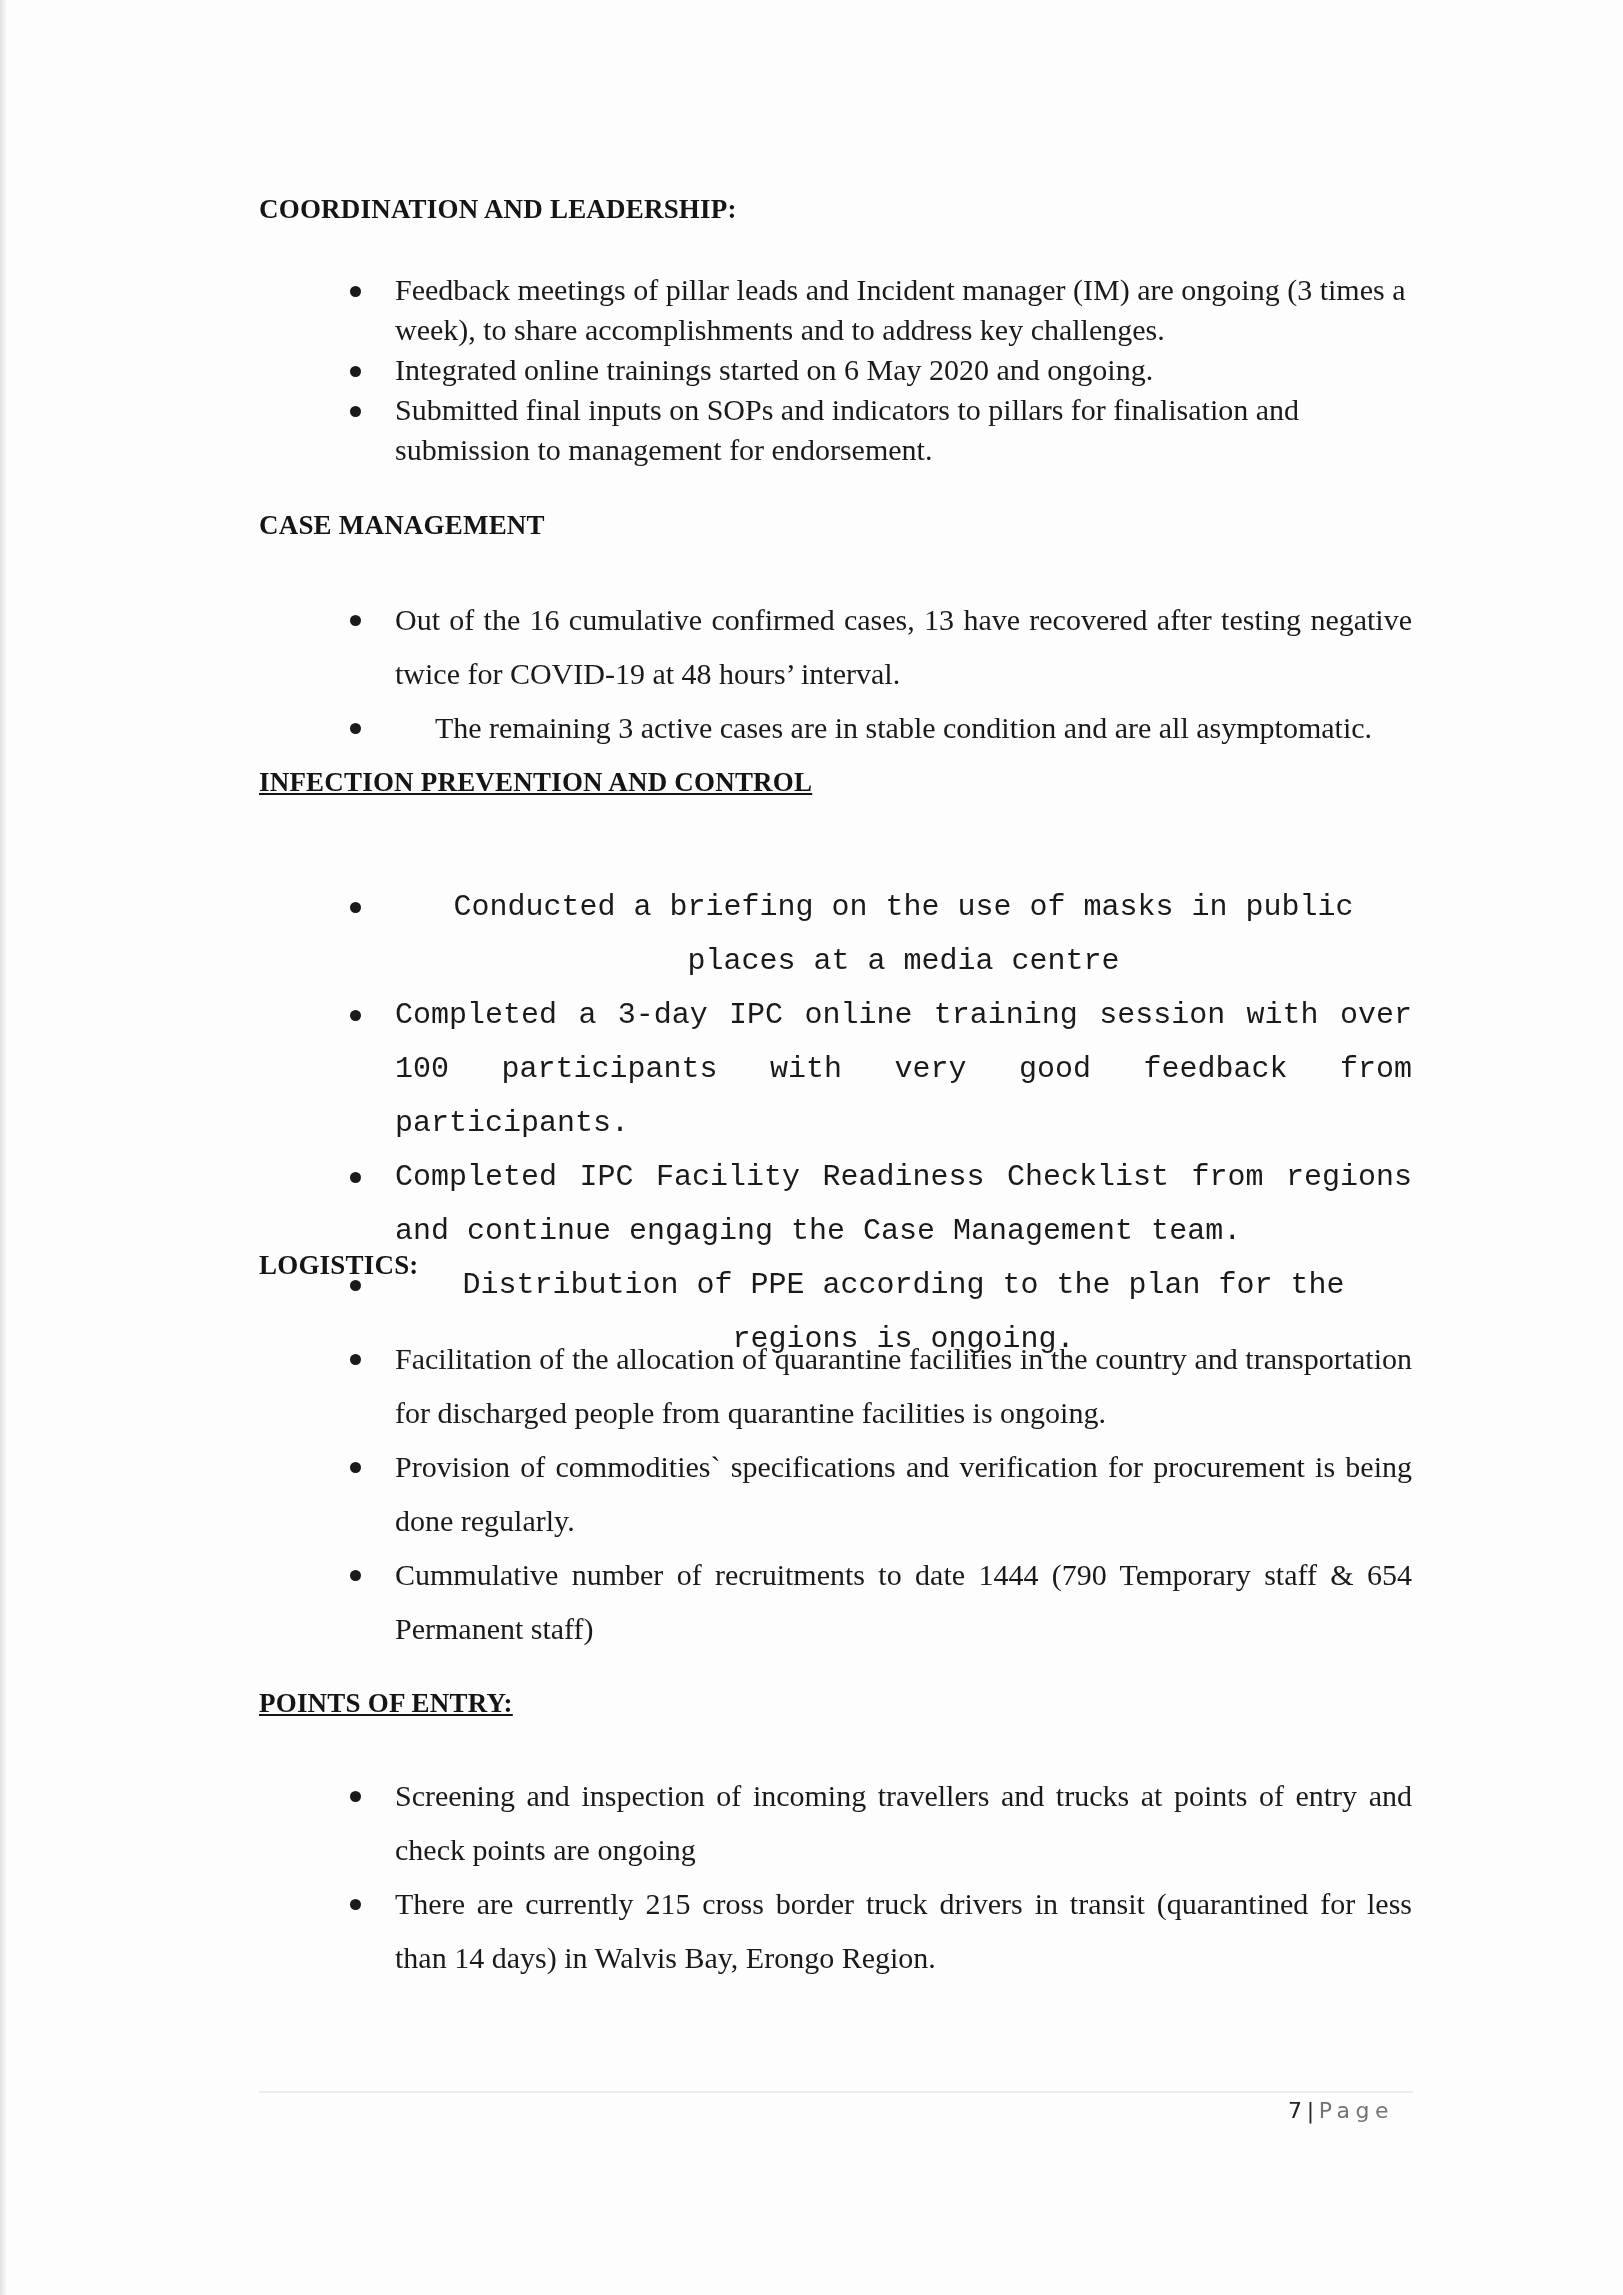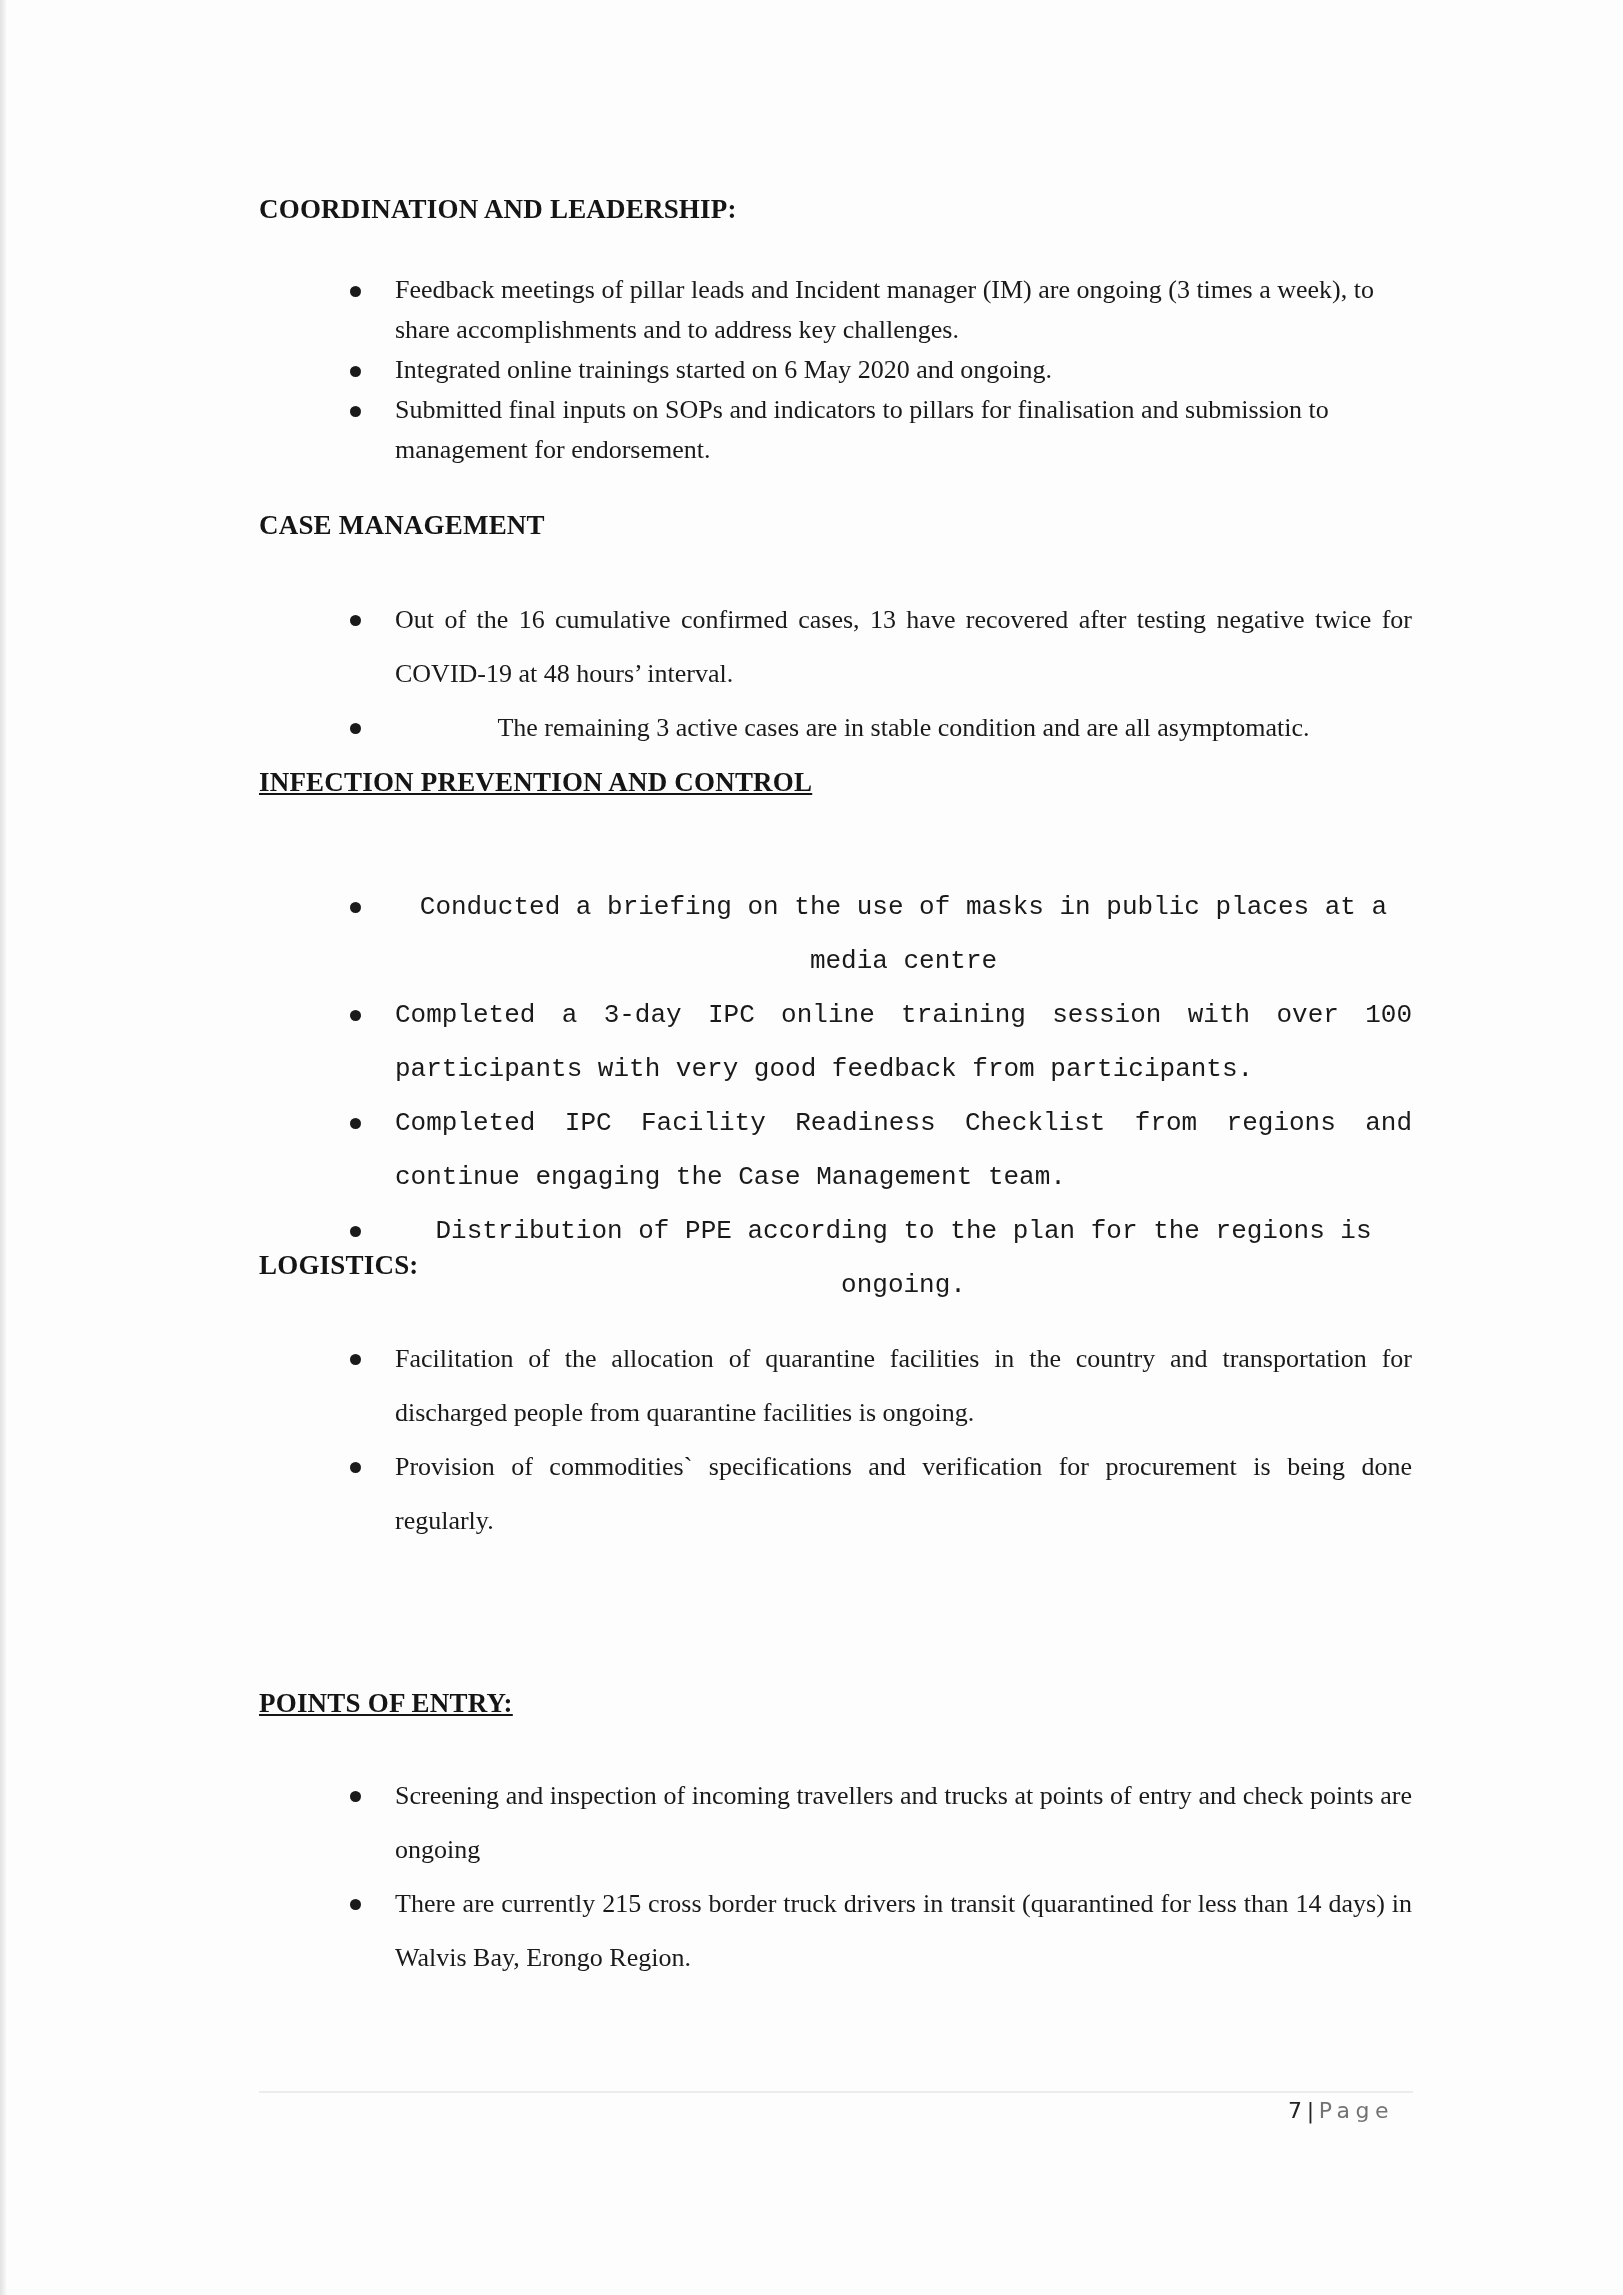--- a/index.html
+++ b/index.html
@@ -19,21 +19,21 @@
     position: absolute; left: 259px;
     font-weight: bold; font-size: 27px; letter-spacing: 0.2px;
     margin: 0; white-space: nowrap; color: #151515;
   }
   ul.bullets {
     position: absolute; left: 0; width: 1623px; margin: 0; padding: 0; list-style: none;
   }
   ul.bullets li {
     position: relative;
     margin: 0 16px 0 395px; width: 1017px;
-    font-size: 26px;
+    font-size: 30px;
   }
   ul.bullets li .dot {
     position: absolute; left: -45px; top: 0;
     width: 11px; height: 11px; border-radius: 50%; background: #1a1a1a;
   }
   ul.bullets li .txt { display: block; }
 
   
   ul.tight li { line-height: 40px; text-align: left; }
   ul.tight li .dot { top: 15.7px; }
@@ -124,20 +124,24 @@
   <h2 id="sec-log-h" class="section-heading">LOGISTICS:</h2>
   <ul id="sec-log-l" class="bullets loose">
     <li>
         <span class="dot"></span>
         <span class="txt">Facilitation of the allocation of quarantine facilities in the country and transportation for discharged people from quarantine facilities is ongoing.</span>
       </li>
     <li>
         <span class="dot"></span>
         <span class="txt">Provision of commodities` specifications and verification for procurement is being done regularly.</span>
       </li>
+    <li>
+        <span class="dot"></span>
+        <span class="txt">Cummulative number of recruitments to date 1444 (790 Temporary staff  &amp; 654 Permanent staff)</span>
+      </li>
   </ul>
 
   <h2 id="sec-poe-h" class="section-heading">POINTS OF ENTRY:</h2>
   <ul id="sec-poe-l" class="bullets loose">
     <li>
         <span class="dot"></span>
         <span class="txt">Screening and inspection of incoming travellers and trucks at points of entry and check points are ongoing</span>
       </li>
     <li>
         <span class="dot"></span>

